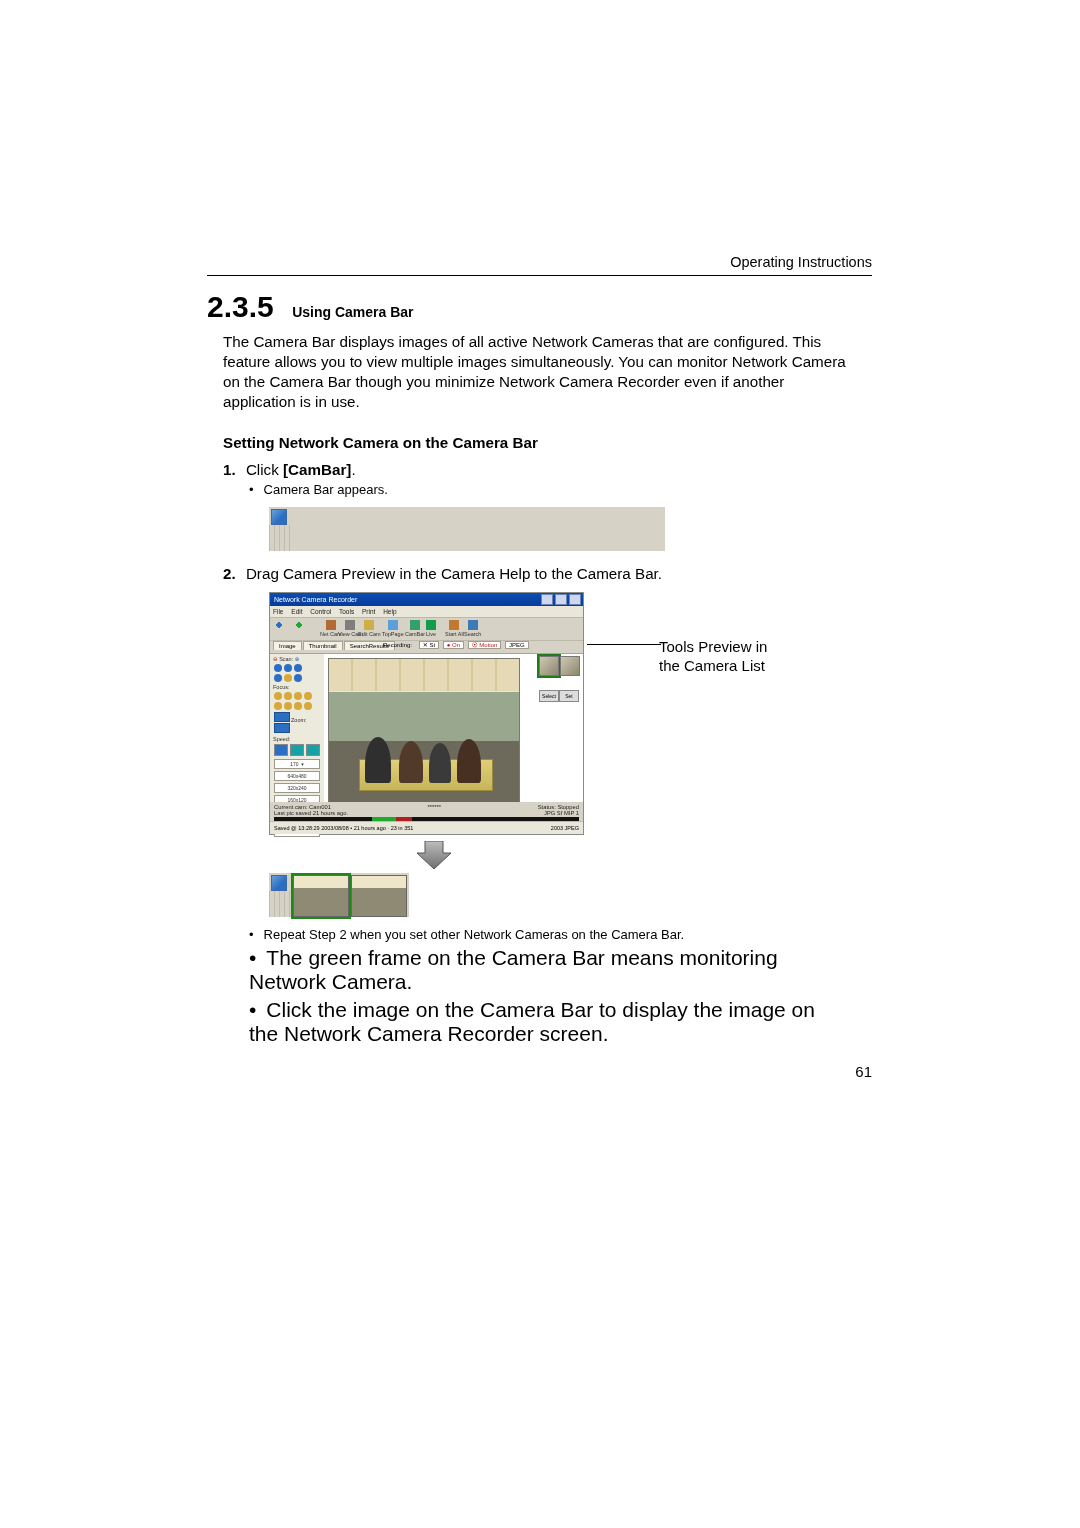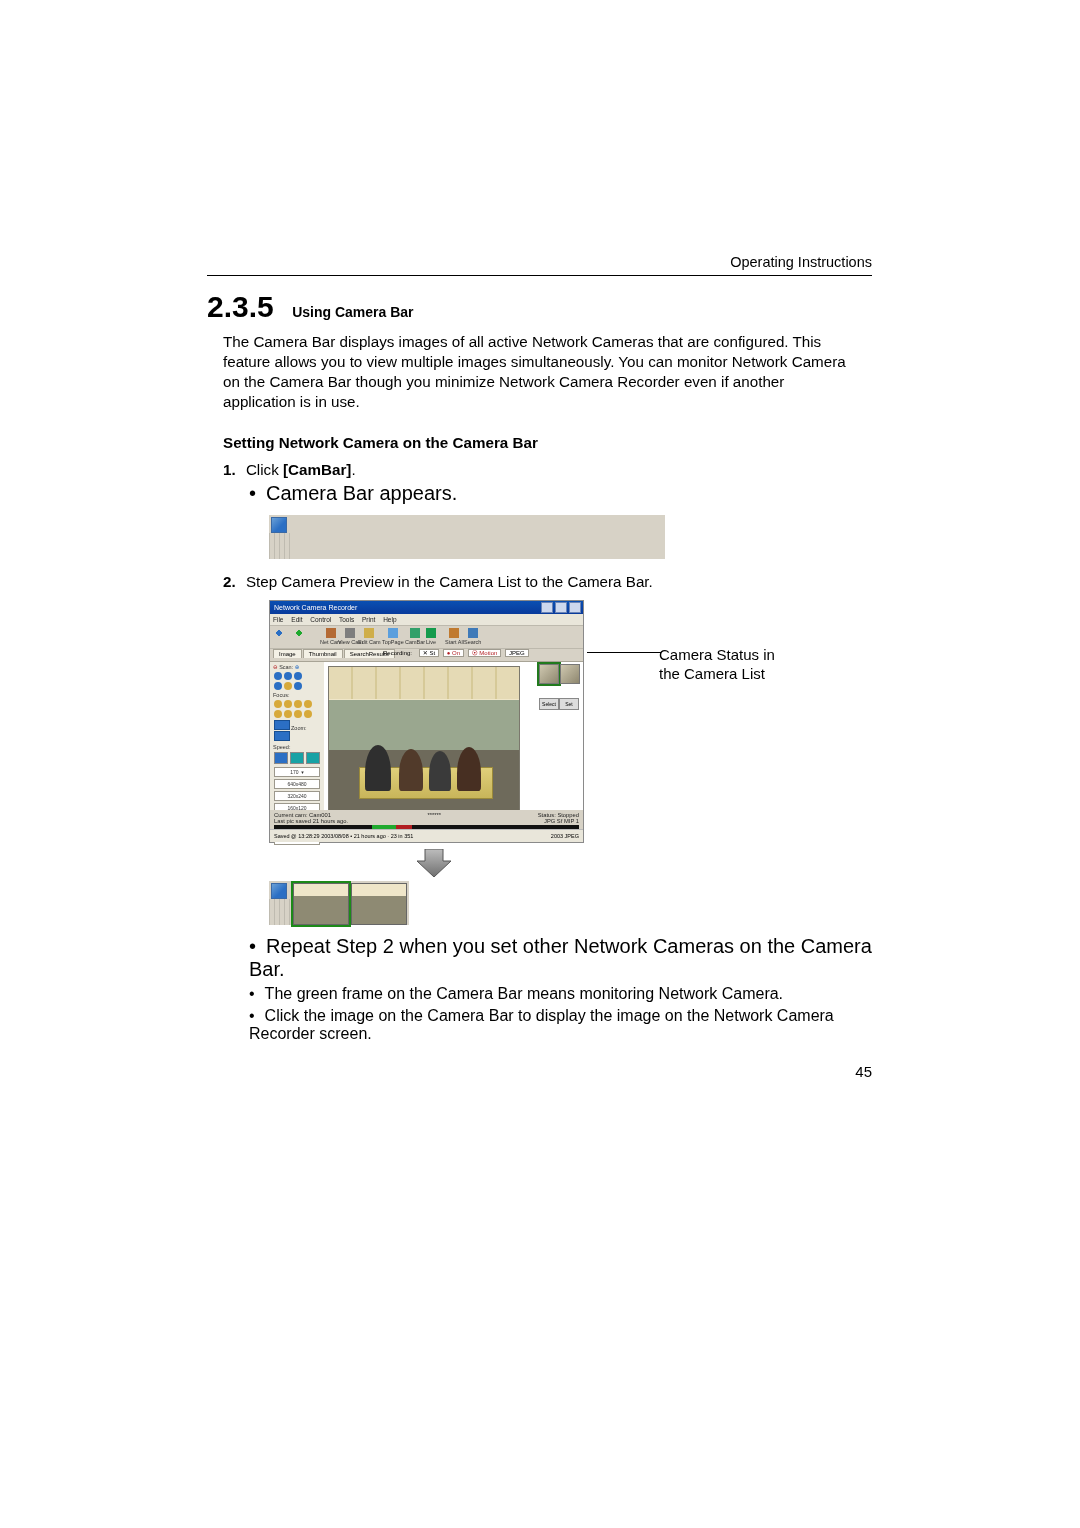--- a/index.html
+++ b/index.html
@@ -22,24 +22,24 @@
   .content{position:absolute;top:290px;left:207px;right:207px;}
   .h-num{font-weight:700;font-size:30px;}
   .h-ttl{font-weight:700;font-size:14px;}
   .h-wrap{margin-bottom:8px;}
   .intro{margin-left:16px;font-size:15.2px;line-height:1.32;margin-top:4px;max-width:636px;}
   .subhead{font-weight:700;font-size:15.2px;margin-top:22px;margin-left:16px;}
   .step{margin-left:16px;font-size:15.2px;margin-top:10px;}
   .step .num{font-weight:700;margin-right:6px;}
   .step .lead{font-size:15.2px;}
   .step .bold{font-weight:700;}
-  .sub-bullet{margin-left:42px;font-size:20px;margin-top:4px;}
+  .sub-bullet{margin-left:42px;font-size:13px;margin-top:4px;}
   .sub-bullet::before{content:"•";margin-right:10px;}
   .notes-label{font-weight:700;font-size:15.2px;margin-left:42px;margin-top:6px;}
-  .note-item{margin-left:42px;font-size:16px;margin-top:4px;max-width:600px;}
+  .note-item{margin-left:42px;font-size:21px;margin-top:4px;max-width:600px;}
   .note-item::before{content:"•";margin-right:10px;}
   .page-number{position:absolute;bottom:448px;right:208px;font-size:15px;}
   
   .cambar{position:relative;margin-left:62px;margin-top:10px;width:396px;height:44px;background:var(--cambar-bg);}
   .cambar .icon-square{position:absolute;left:2px;top:2px;width:14px;height:14px;background:linear-gradient(135deg,#6aa0d6,#2b6fc4 60%);border:1px solid #3a69a5;}
   .cambar .sep{position:absolute;left:0;top:18px;bottom:0;width:22px;background:repeating-linear-gradient(90deg,#bfbbb0 0 1px,transparent 1px 5px);}
   
   .figure-app{position:relative;margin-left:62px;margin-top:10px;width:313px;height:241px;background:#fff;border:1px solid #8a8a8a;}
   .titlebar{height:13px;background:linear-gradient(#0a4fb2,#083a9b);color:#fff;font-size:7px;line-height:13px;padding-left:4px;position:relative;}
   .titlebar .winbtns{position:absolute;right:2px;top:1px;display:flex;gap:2px;}
@@ -116,27 +116,27 @@
     </div>
     <div class="sub-bullet">Camera Bar appears.</div>
 
     <div class="cambar">
       <div class="icon-square"></div>
       <div class="sep"></div>
     </div>
 
     <div class="step step2-wrap">
       <span class="num">2.</span>
-      <span class="lead">Step Camera Preview in the Camera List to the Camera Bar.</span>
+      <span class="lead">Drag Camera Preview in the Camera Help to the Camera Bar.</span>
     </div>
 
     <div class="figure-wrapper">
       <div class="callout-line"></div>
       <div class="callout">
-        <span>Camera Status in</span><br>
+        <span>Tools Preview in</span><br>
         <span>the Camera List</span>
       </div>
 
       <div class="figure-app" style="margin-left:0;">
         <div class="titlebar">
           <span>Network Camera Recorder</span>
           <div class="winbtns">
             <span></span>
             <span></span>
             <span></span>
@@ -269,14 +269,14 @@
       <div class="th th1"></div>
       <div class="th th2"></div>
     </div>
 
     <div class="sub-bullet" style="margin-top:10px;">Repeat Step 2 when you set other Network Cameras on the Camera Bar.</div>
 
     <div class="note-item">The green frame on the Camera Bar means monitoring Network Camera.</div>
     <div class="note-item">Click the image on the Camera Bar to display the image on the Network Camera Recorder screen.</div>
   </div>
 
-  <div class="page-number">45</div>
+  <div class="page-number">61</div>
 </div>
 
 </body></html>

